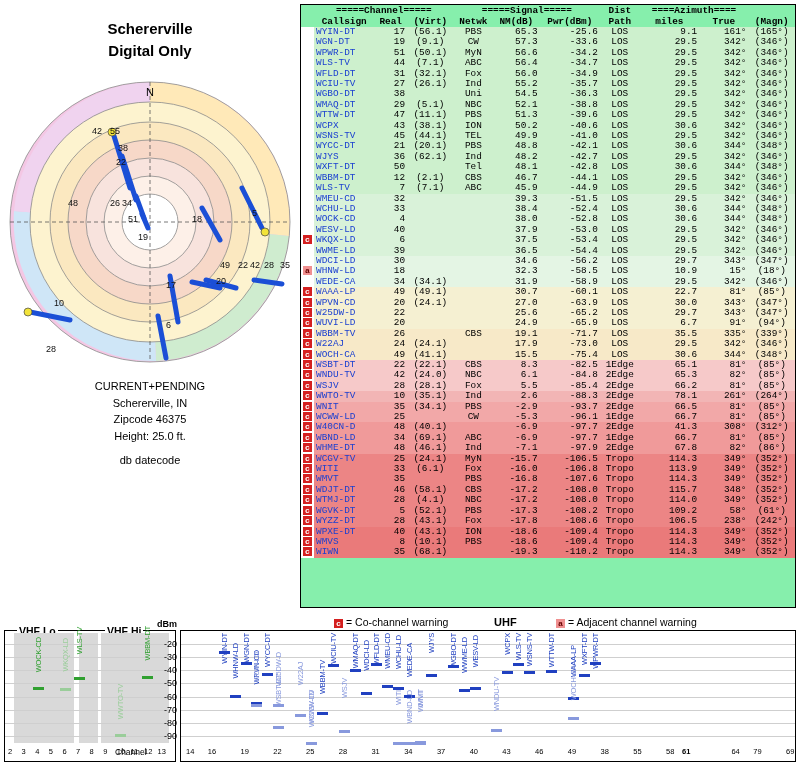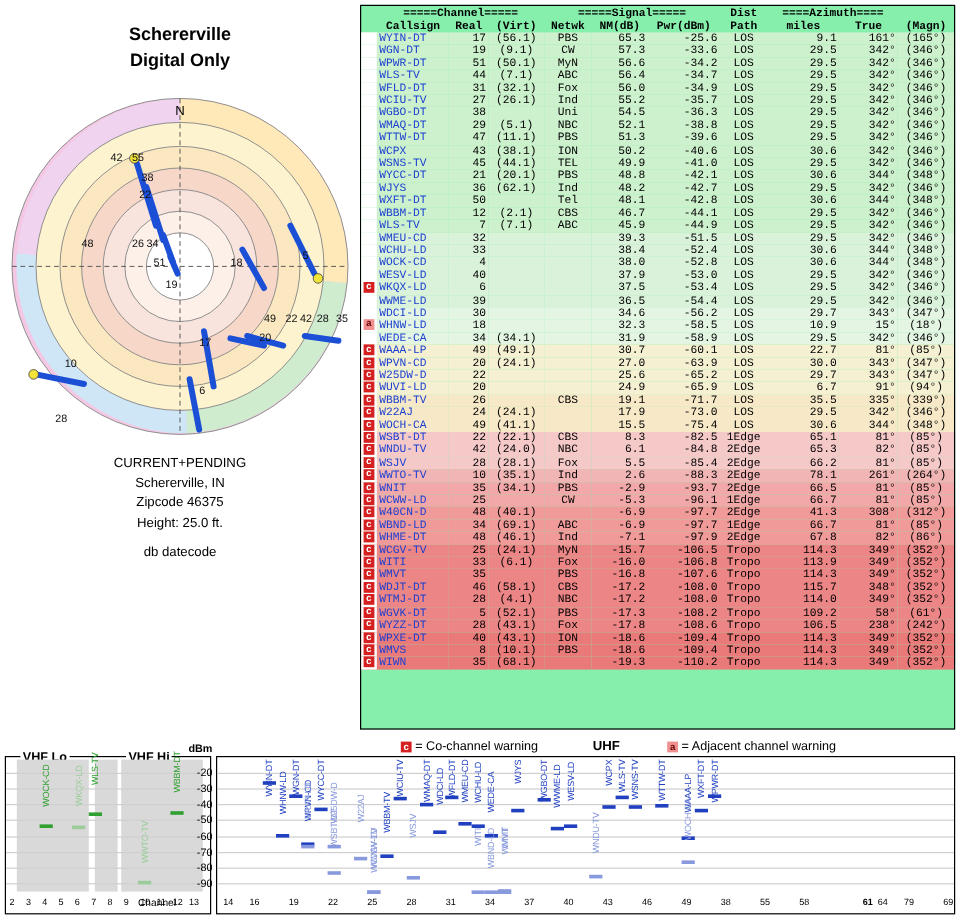--- a/index.html
+++ b/index.html
@@ -1062,21 +1062,21 @@
       <div class="chan-tick" style="left: 190.455px; top: 116px;">31</div>
       <div class="chan-tick" style="left: 223.182px; top: 116px;">34</div>
       <div class="chan-tick" style="left: 255.909px; top: 116px;">37</div>
       <div class="chan-tick" style="left: 288.636px; top: 116px;">40</div>
       <div class="chan-tick" style="left: 321.364px; top: 116px;">43</div>
       <div class="chan-tick" style="left: 354.091px; top: 116px;">46</div>
       <div class="chan-tick" style="left: 386.818px; top: 116px;">49</div>
       <div class="chan-tick" style="left: 419.545px; top: 116px;">38</div>
       <div class="chan-tick" style="left: 452.273px; top: 116px;">55</div>
       <div class="chan-tick" style="left: 485px; top: 116px;">58</div>
-      <div class="chan-tick" style="left: 538px; top: 116px; font-weight: bold;">61</div>
+      <div class="chan-tick" style="left: 501px; top: 116px; font-weight: bold;">61</div>
       <div class="chan-tick" style="left: 550.455px; top: 116px;">64</div>
       <div class="chan-tick" style="left: 572.273px; top: 116px;">79</div>
       <div class="chan-tick" style="left: 605px; top: 116px;">69</div>
       <div class="chan-tick" style="left: -66px; top: 116px; font-size: 8.5px;">Channel</div>
       <div class="bar" style="left: 37.7273px; top: 20.045px; width: 11px; background: rgb(32, 64, 192);"></div>
       <div class="vstation" style="left: 38.7273px; top: 2px; color: rgb(32, 64, 192);">WYIN-DT</div>
       <div class="bar" style="left: 48.6364px; top: 63.6375px; width: 11px; background: rgb(32, 64, 192);"></div>
       <div class="vstation" style="left: 49.6364px; top: 11.6375px; color: rgb(32, 64, 192);">WHNW-LD</div>
       <div class="bar" style="left: 59.5455px; top: 30.645px; width: 11px; background: rgb(32, 64, 192);"></div>
       <div class="vstation" style="left: 60.5455px; top: 2px; color: rgb(32, 64, 192);">WGN-DT</div>

